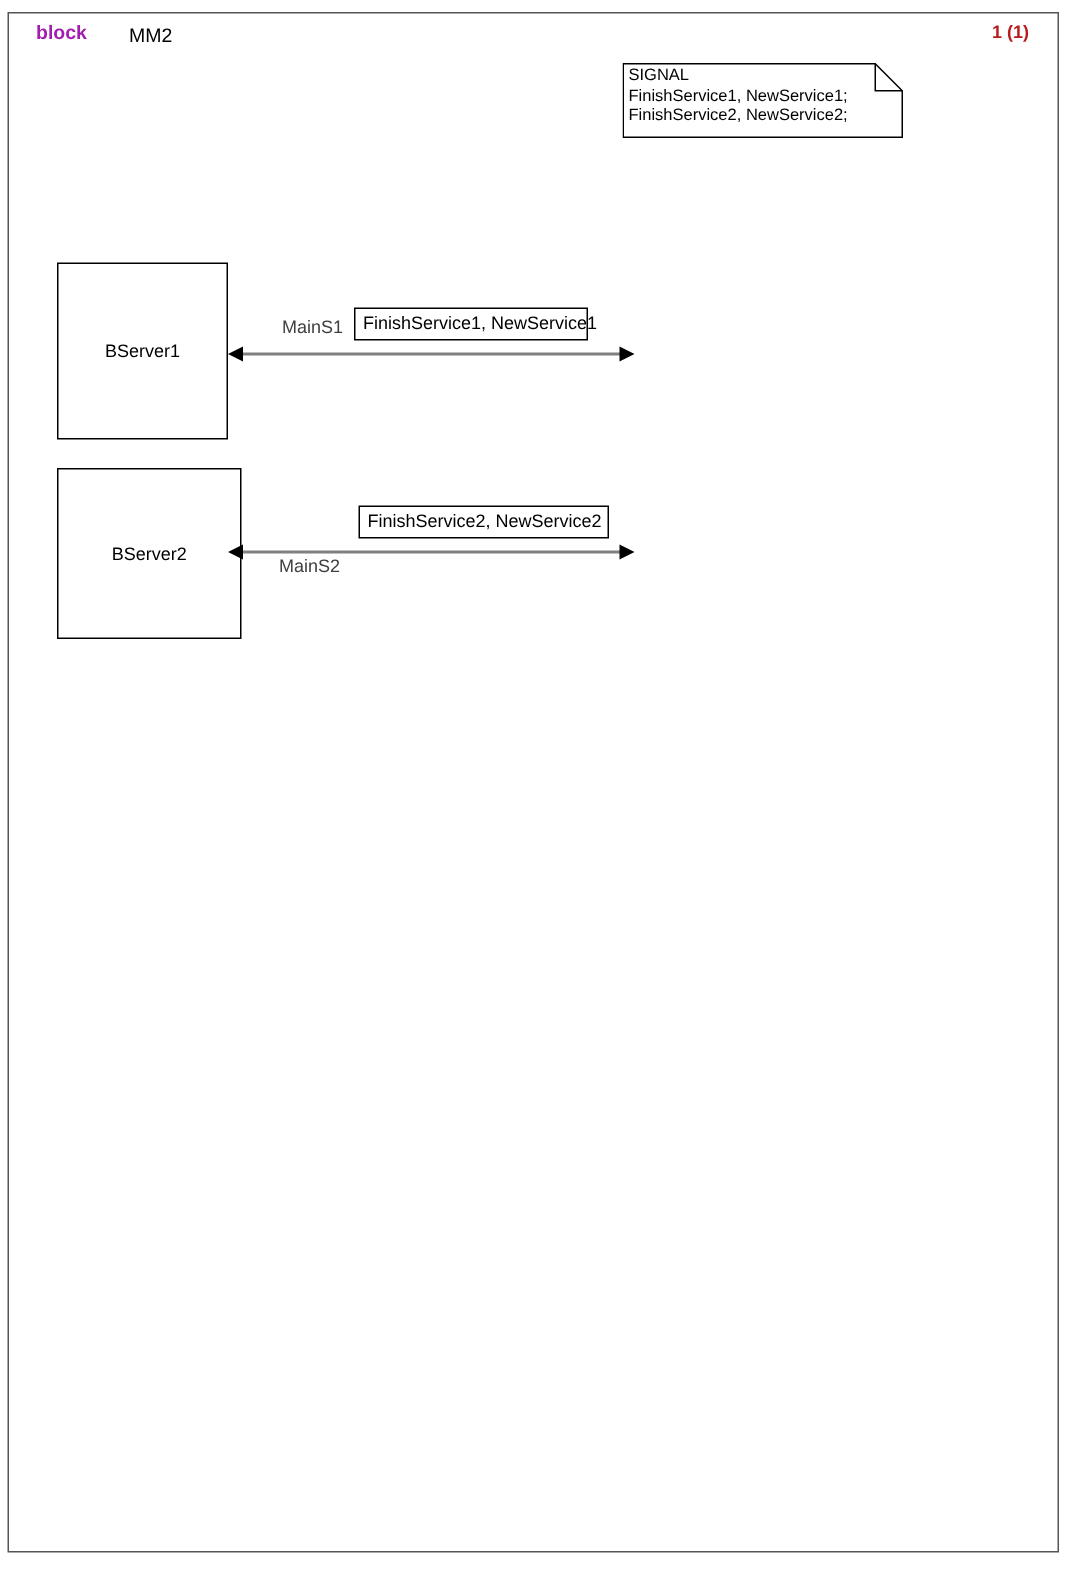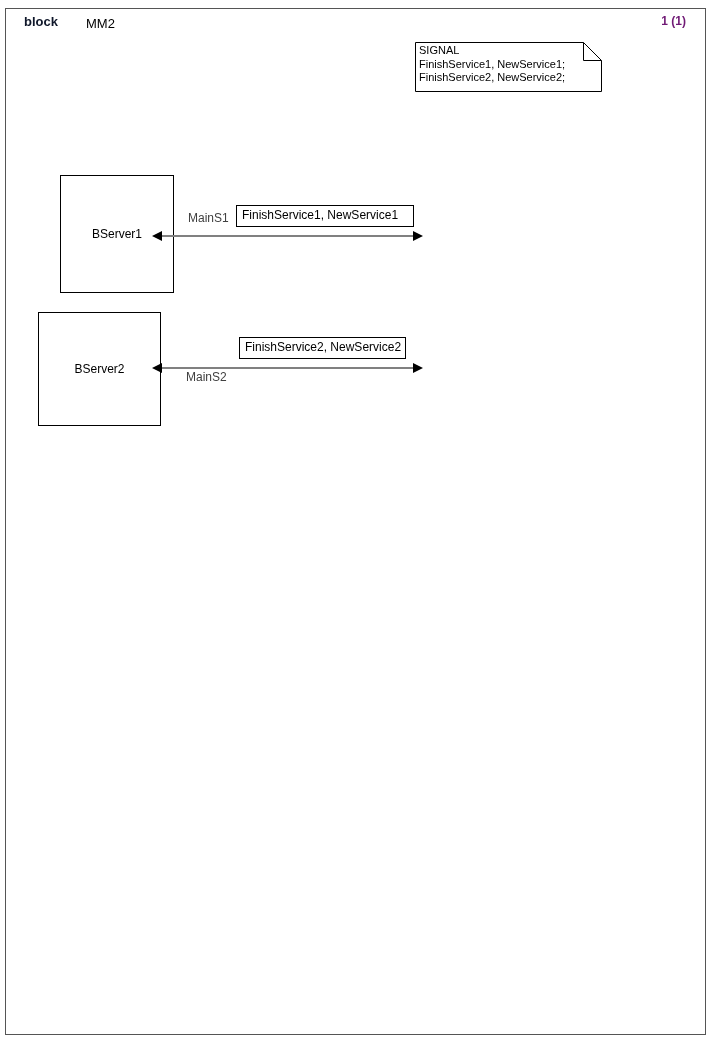--- a/index.html
+++ b/index.html
@@ -28,40 +28,40 @@
     box-sizing: border-box;
     background: #ffffff;
   }
   
   #header-block-kw {
     position: absolute;
     left: 24px;
     top: 14px;
     font-size: 13px;
     font-weight: bold;
-    color: #0f172a;
+    color: #a21caf;
     letter-spacing: 0px;
   }
   #header-diagram-name {
     position: absolute;
     left: 72px;
     top: 16px;
     font-size: 13px;
     color: #000000;
     margin-left: 14px;
   }
   #page-indicator {
     position: absolute;
     left: 620px;
     top: 14px;
     width: 66px;
     text-align: right;
     font-size: 12px;
     font-weight: bold;
-    color: #701a75;
+    color: #b91c1c;
   }
 
   
   #signal-note {
     position: absolute;
     left: 415px;
     top: 42px;
     width: 187px;
     height: 50px;
   }
@@ -87,21 +87,21 @@
     background: #ffffff;
     box-sizing: border-box;
     display: flex;
     align-items: center;
     justify-content: center;
   }
   .block-label {
     font-size: 12px;
     color: #000000;
   }
-  #block-bserver1 { left: 38px; top: 175px; width: 114px; height: 118px; margin-left: 22px; }
+  #block-bserver1 { left: 38px; top: 175px; width: 114px; height: 118px; }
   #block-bserver2 { left: 38px; top: 312px; width: 123px; height: 114px; }
   #block-bqueue  { left: 422px; top: 175px; width: 257px; height: 248px; }
 
   
   .channel {
     position: absolute;
     height: 16px;
   }
   .channel svg { position: absolute; left: 0; top: 0; }
   .channel-name {
@@ -118,21 +118,21 @@
     font-size: 12px;
     color: #000000;
     white-space: nowrap;
     padding: 2px 4px 2px 5px;
     line-height: 15px;
   }
   #channel-mains1 { left: 150px; top: 228px; width: 275px; }
   #channel-mains2 { left: 150px; top: 360px; width: 275px; }
   #channel-name-mains1 { left: 188px; top: 211px; }
   #channel-name-mains2 { left: 186px; top: 349px; margin-top: 21px; }
-  #signal-list-1 { left: 236px; top: 205px; width: 178px; height: 22px; }
+  #signal-list-1 { left: 236px; top: 205px; width: 156px; height: 22px; }
   #signal-list-2 { left: 239px; top: 337px; width: 167px; height: 22px; }
 </style>
 </head>
 <body>
 
 <div id="page">
 
   <div id="page-frame"></div>
 
   <div id="header-block-kw">block</div>

